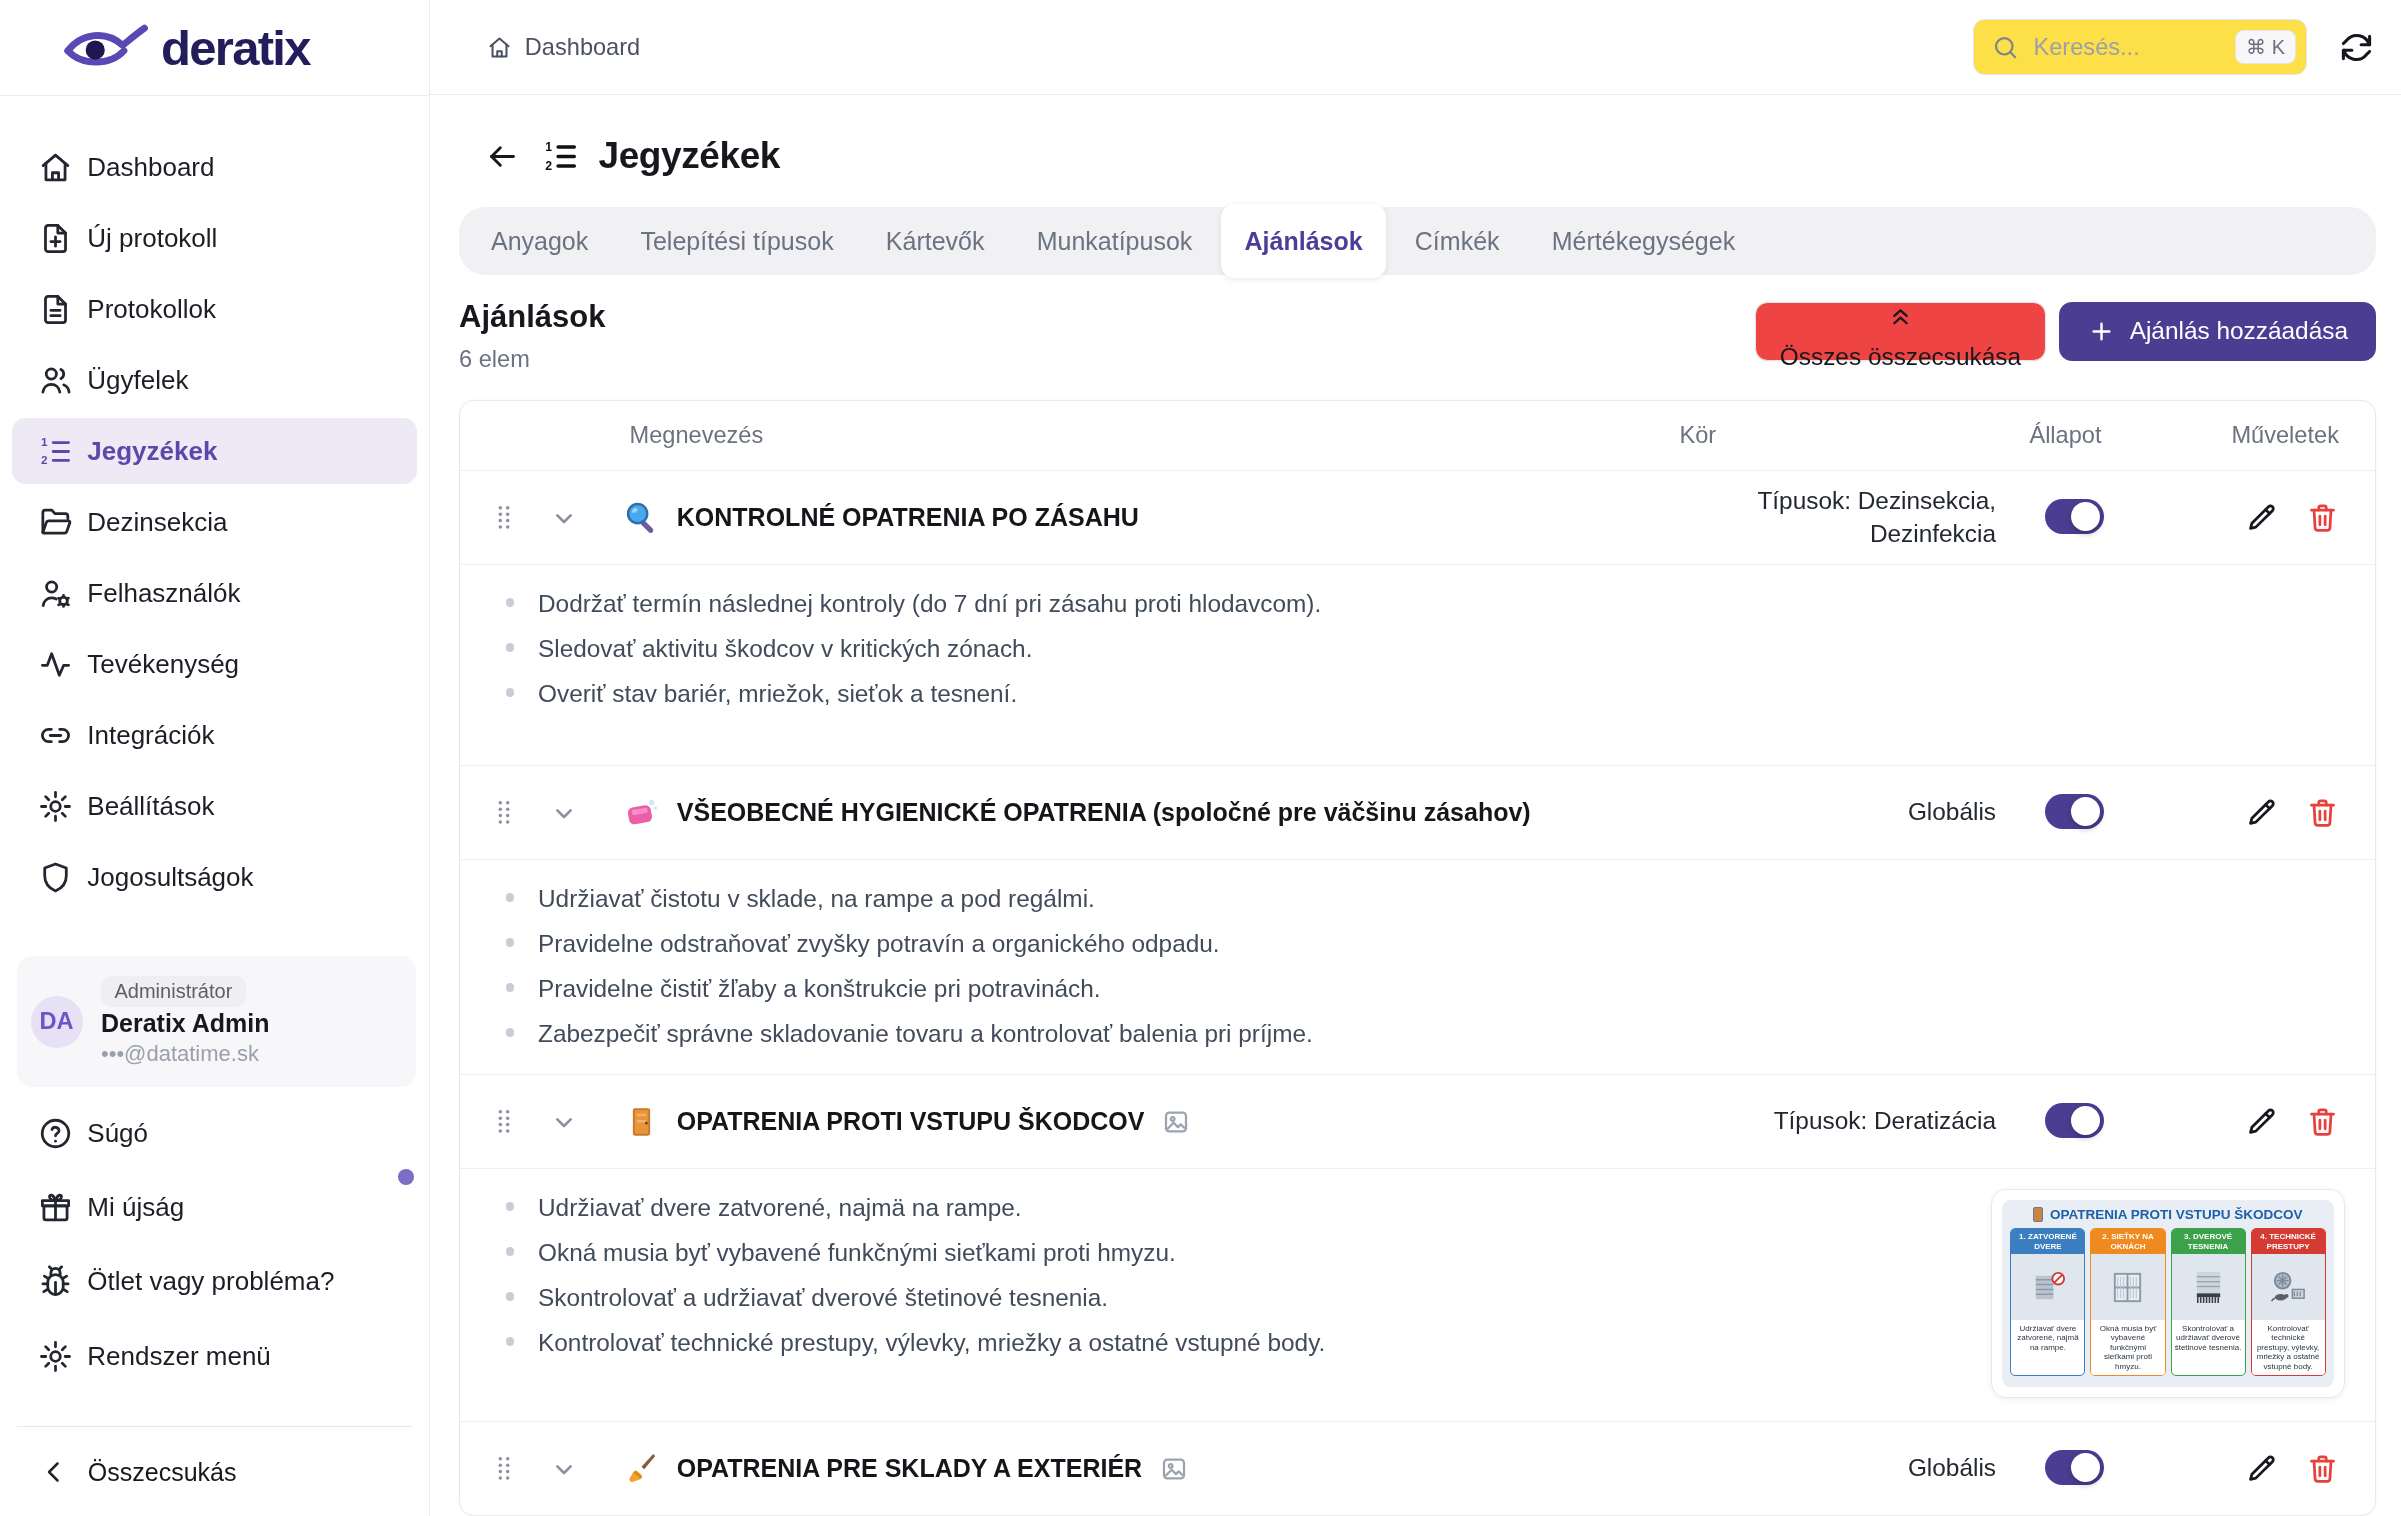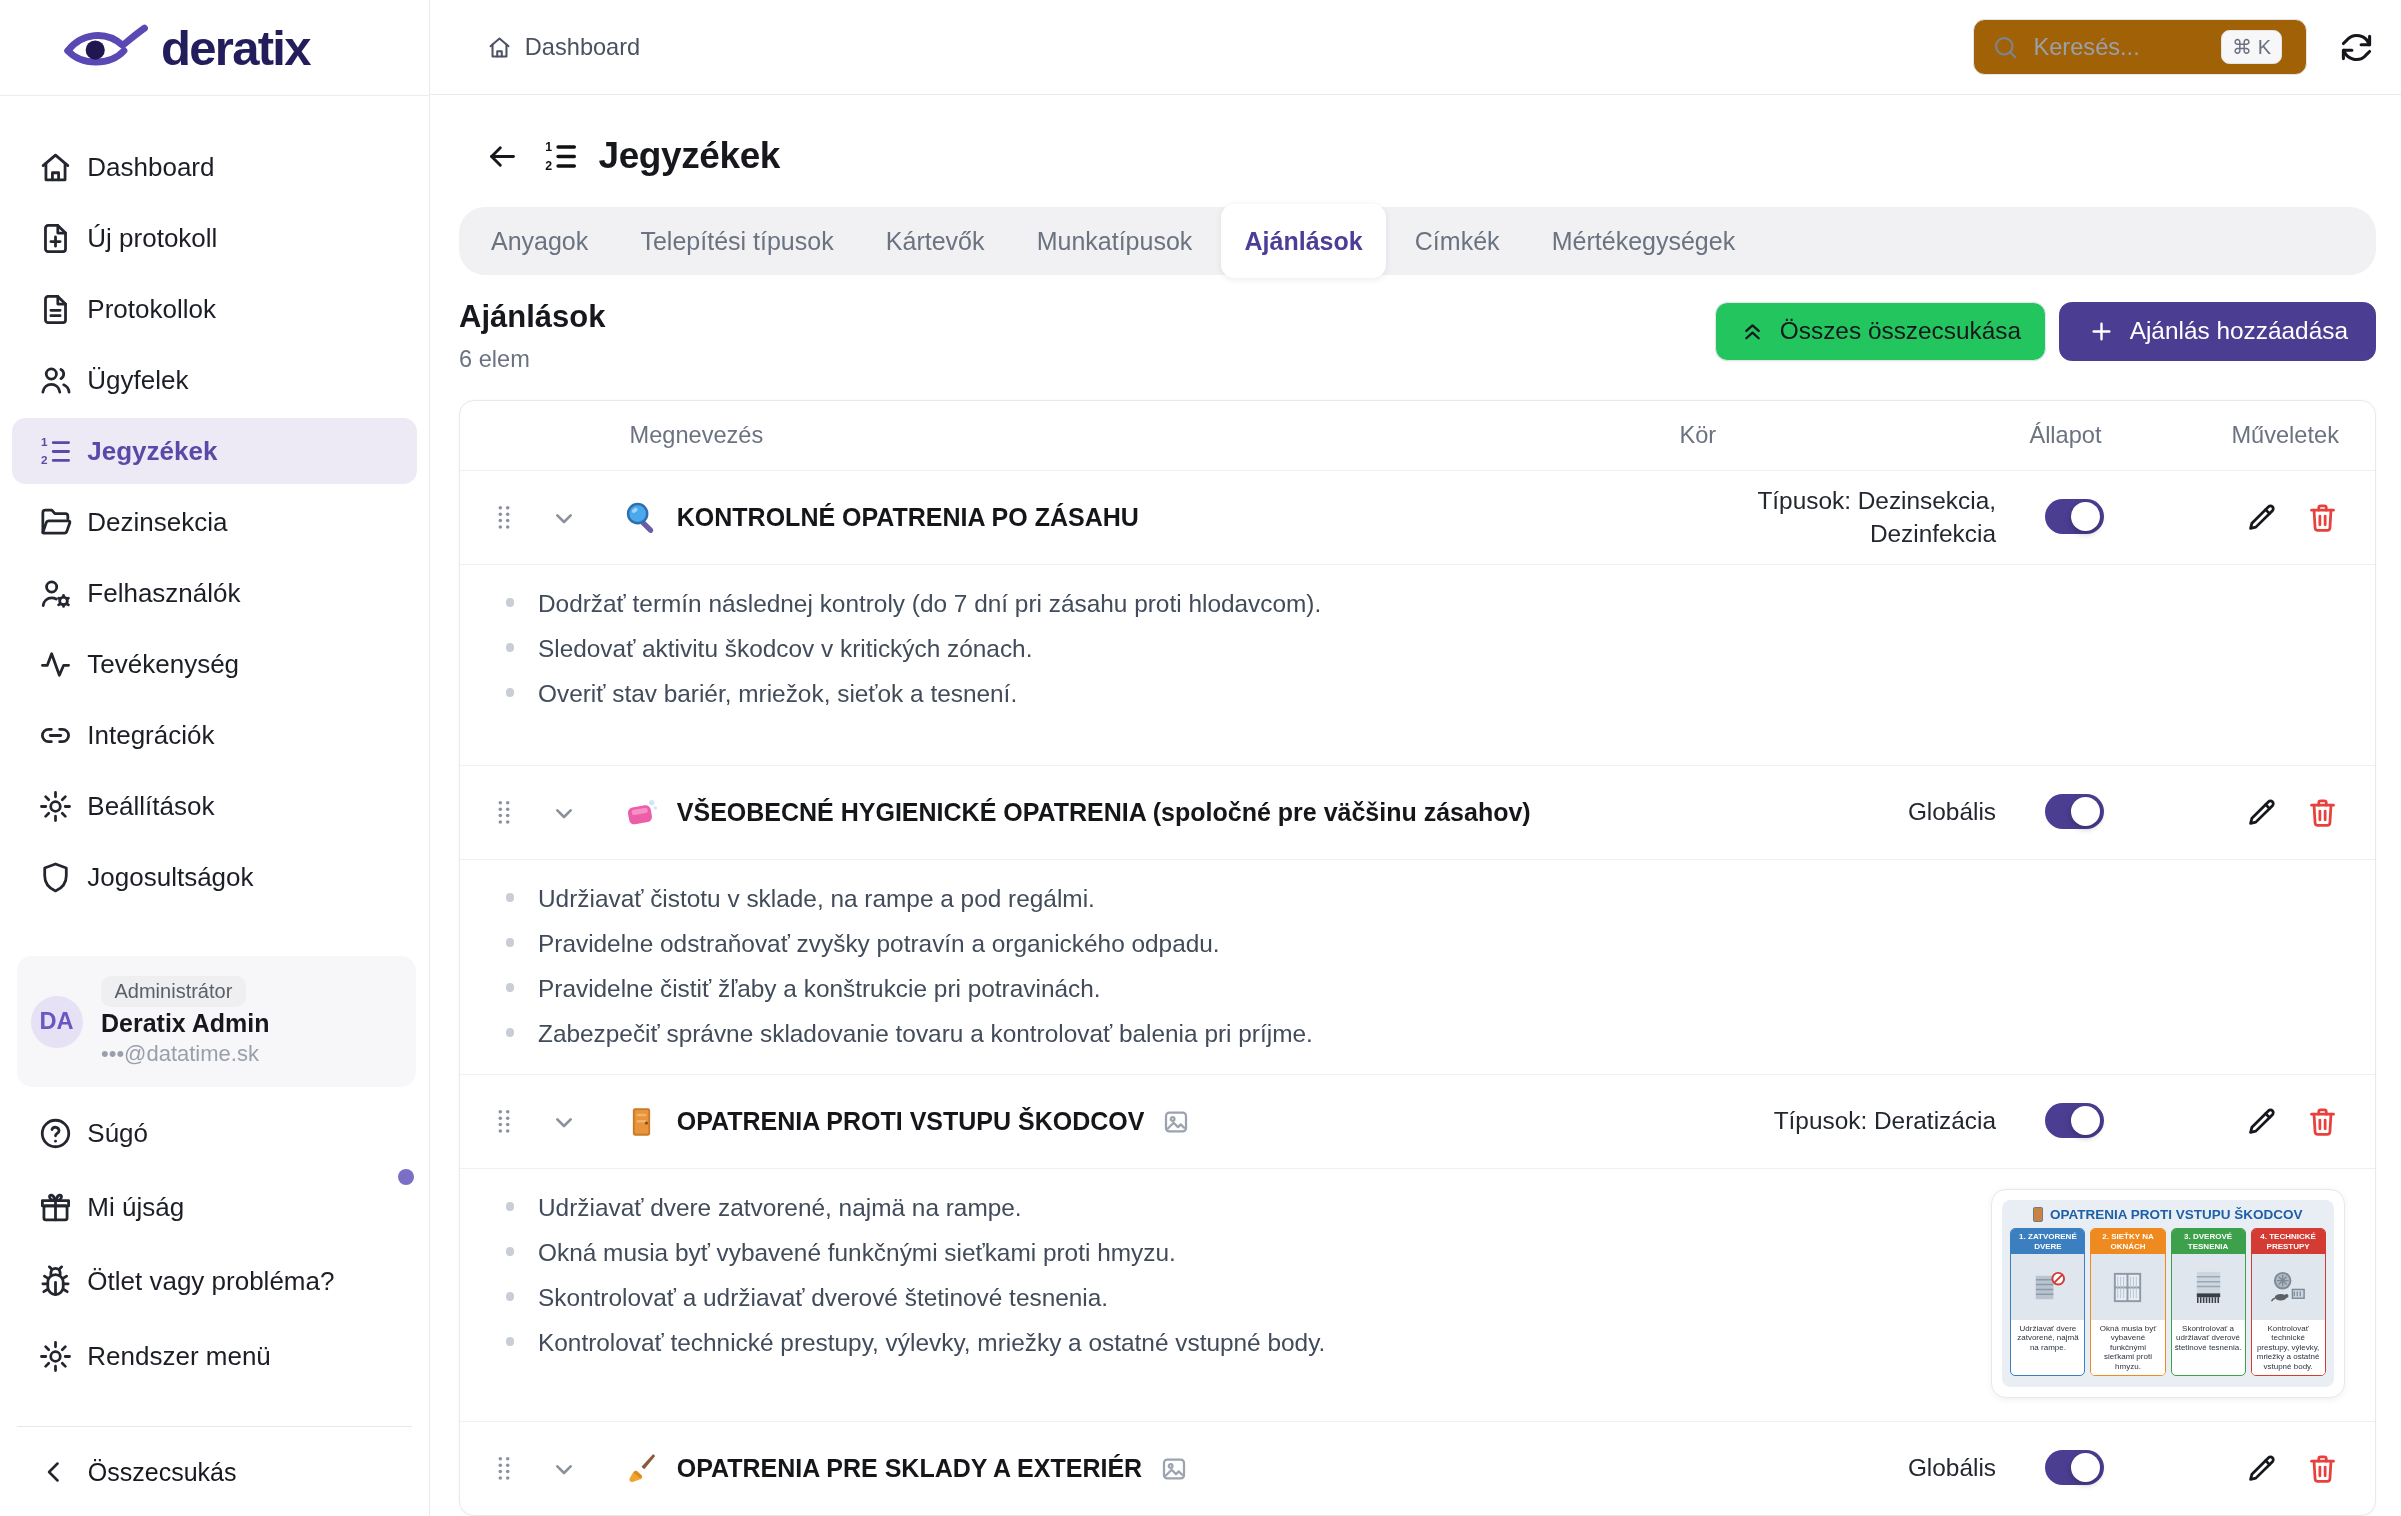--- a/index.html
+++ b/index.html
@@ -38,21 +38,21 @@
   .collapse-row { position:absolute; left:11.8px; right:11.8px; top:1439px; height:66px; display:flex; align-items:center; padding-left:25px; cursor:pointer; }
   .collapse-row .nicon { width:34px; height:34px; color:#23262e; }
   .collapse-row span.lbl { font-size:25px; font-weight:500; margin-left:17px; }
 
   
   main { flex:1; display:flex; flex-direction:column; min-width:0; }
   .topbar { height:95px; border-bottom:0.8px solid #e9eaee; display:flex; align-items:center; padding:0 25px 0 56px; }
   .breadcrumb { display:flex; align-items:center; gap:11.8px; color:#4b5160; font-size:23.6px; cursor:pointer; }
   .breadcrumb .i { width:27px; height:27px; color:#4b5160; }
   .topbar-right { margin-left:auto; display:flex; align-items:center; gap:29px; }
-  .searchbox { width:334px; height:56px; border:0.8px solid #e5e6ea; border-radius:11.8px; display:flex; align-items:center; padding:0 24px 0 17px; background:#a16207; }
+  .searchbox { width:334px; height:56px; border:0.8px solid #e5e6ea; border-radius:11.8px; display:flex; align-items:center; padding:0 10px 0 17px; background:#fde047; }
   .searchbox .i { width:29px; height:29px; color:#7d838f; }
   .searchbox input { border:0; outline:0; width:126px; margin-left:13.5px; font-size:23.6px; font-family:inherit; color:#17181d; background:transparent; }
   .searchbox input::placeholder { color:#9aa0ab; }
   .kbd { margin-left:auto; font-size:20px; color:#6a7080; background:#f7f7f9; border:0.8px solid #e3e5ea; border-radius:8.4px; padding:4.2px 10px; white-space:nowrap; }
   .refresh-btn { border:0; background:none; cursor:pointer; width:40px; height:40px; color:#15171c; }
   .refresh-btn .i { width:37px; height:37px; stroke-width:2; }
 
   .content { padding:0 25px 0 29px; }
   .page-head { display:flex; align-items:center; margin-top:40px; padding-left:25px; }
   .back-btn { border:0; background:none; cursor:pointer; width:37px; height:37px; color:#17181d; }
@@ -62,21 +62,21 @@
 
   .tabs { margin-top:30px; background:#f1f1f4; border-radius:26px; height:68px; display:flex; align-items:center; padding:0 8.4px; gap:5px; }
   .tab { border:0; background:none; font-family:inherit; font-size:25px; color:#6b7280; padding:0 23.6px; height:74px; border-radius:13.5px; cursor:pointer; white-space:nowrap; }
   .tab.active { background:#fff; color:#4c3d99; font-weight:600; box-shadow:0 1.7px 6.7px rgba(20,20,40,.08); }
 
   .section-head { margin-top:23.6px; display:flex; align-items:flex-start; }
   .section-head h2 { font-size:31px; font-weight:700; }
   .count { font-size:23.6px; color:#6b7280; margin-top:11.8px; }
   .actions { margin-left:auto; display:flex; gap:13.5px; margin-top:3.4px; }
   .btn { display:flex; align-items:center; gap:13.5px; height:59px; border-radius:12.6px; font-family:inherit; font-size:24.4px; cursor:pointer; }
-  .btn-outline { background:#22c55e; border:0.8px solid #e5e6ea; color:#17181d; padding:0 23.6px; box-shadow:0 0.8px 2.5px rgba(20,20,40,.05); }
+  .btn-outline { background:#ef4444; border:0.8px solid #e5e6ea; color:#17181d; padding:0 23.6px; box-shadow:0 0.8px 2.5px rgba(20,20,40,.05);flex-direction:column; }
   .btn-outline .i { width:27px; height:27px; stroke-width:2; }
   .btn-primary { background:#4b3e92; border:0.8px solid #4b3e92; color:#fff; padding:0 27px; font-weight:500; }
   .btn-primary .i { width:29px; height:29px; stroke-width:2; }
 
   
   .card { margin-top:27px; border:0.8px solid #e8e9ed; border-radius:15px; background:#fff; box-shadow:0 0.8px 3.4px rgba(20,20,40,.04); overflow:hidden; }
   .card > div + div { border-top:0.8px solid #eef0f2; }
   .grid { display:grid; grid-template-columns:88px 63px 1fr 350px 202px 152px; align-items:center; }
   .thead { height:69px; color:#6b7280; font-size:23.6px; }
   .thead .hc { padding-left:8.4px; }

